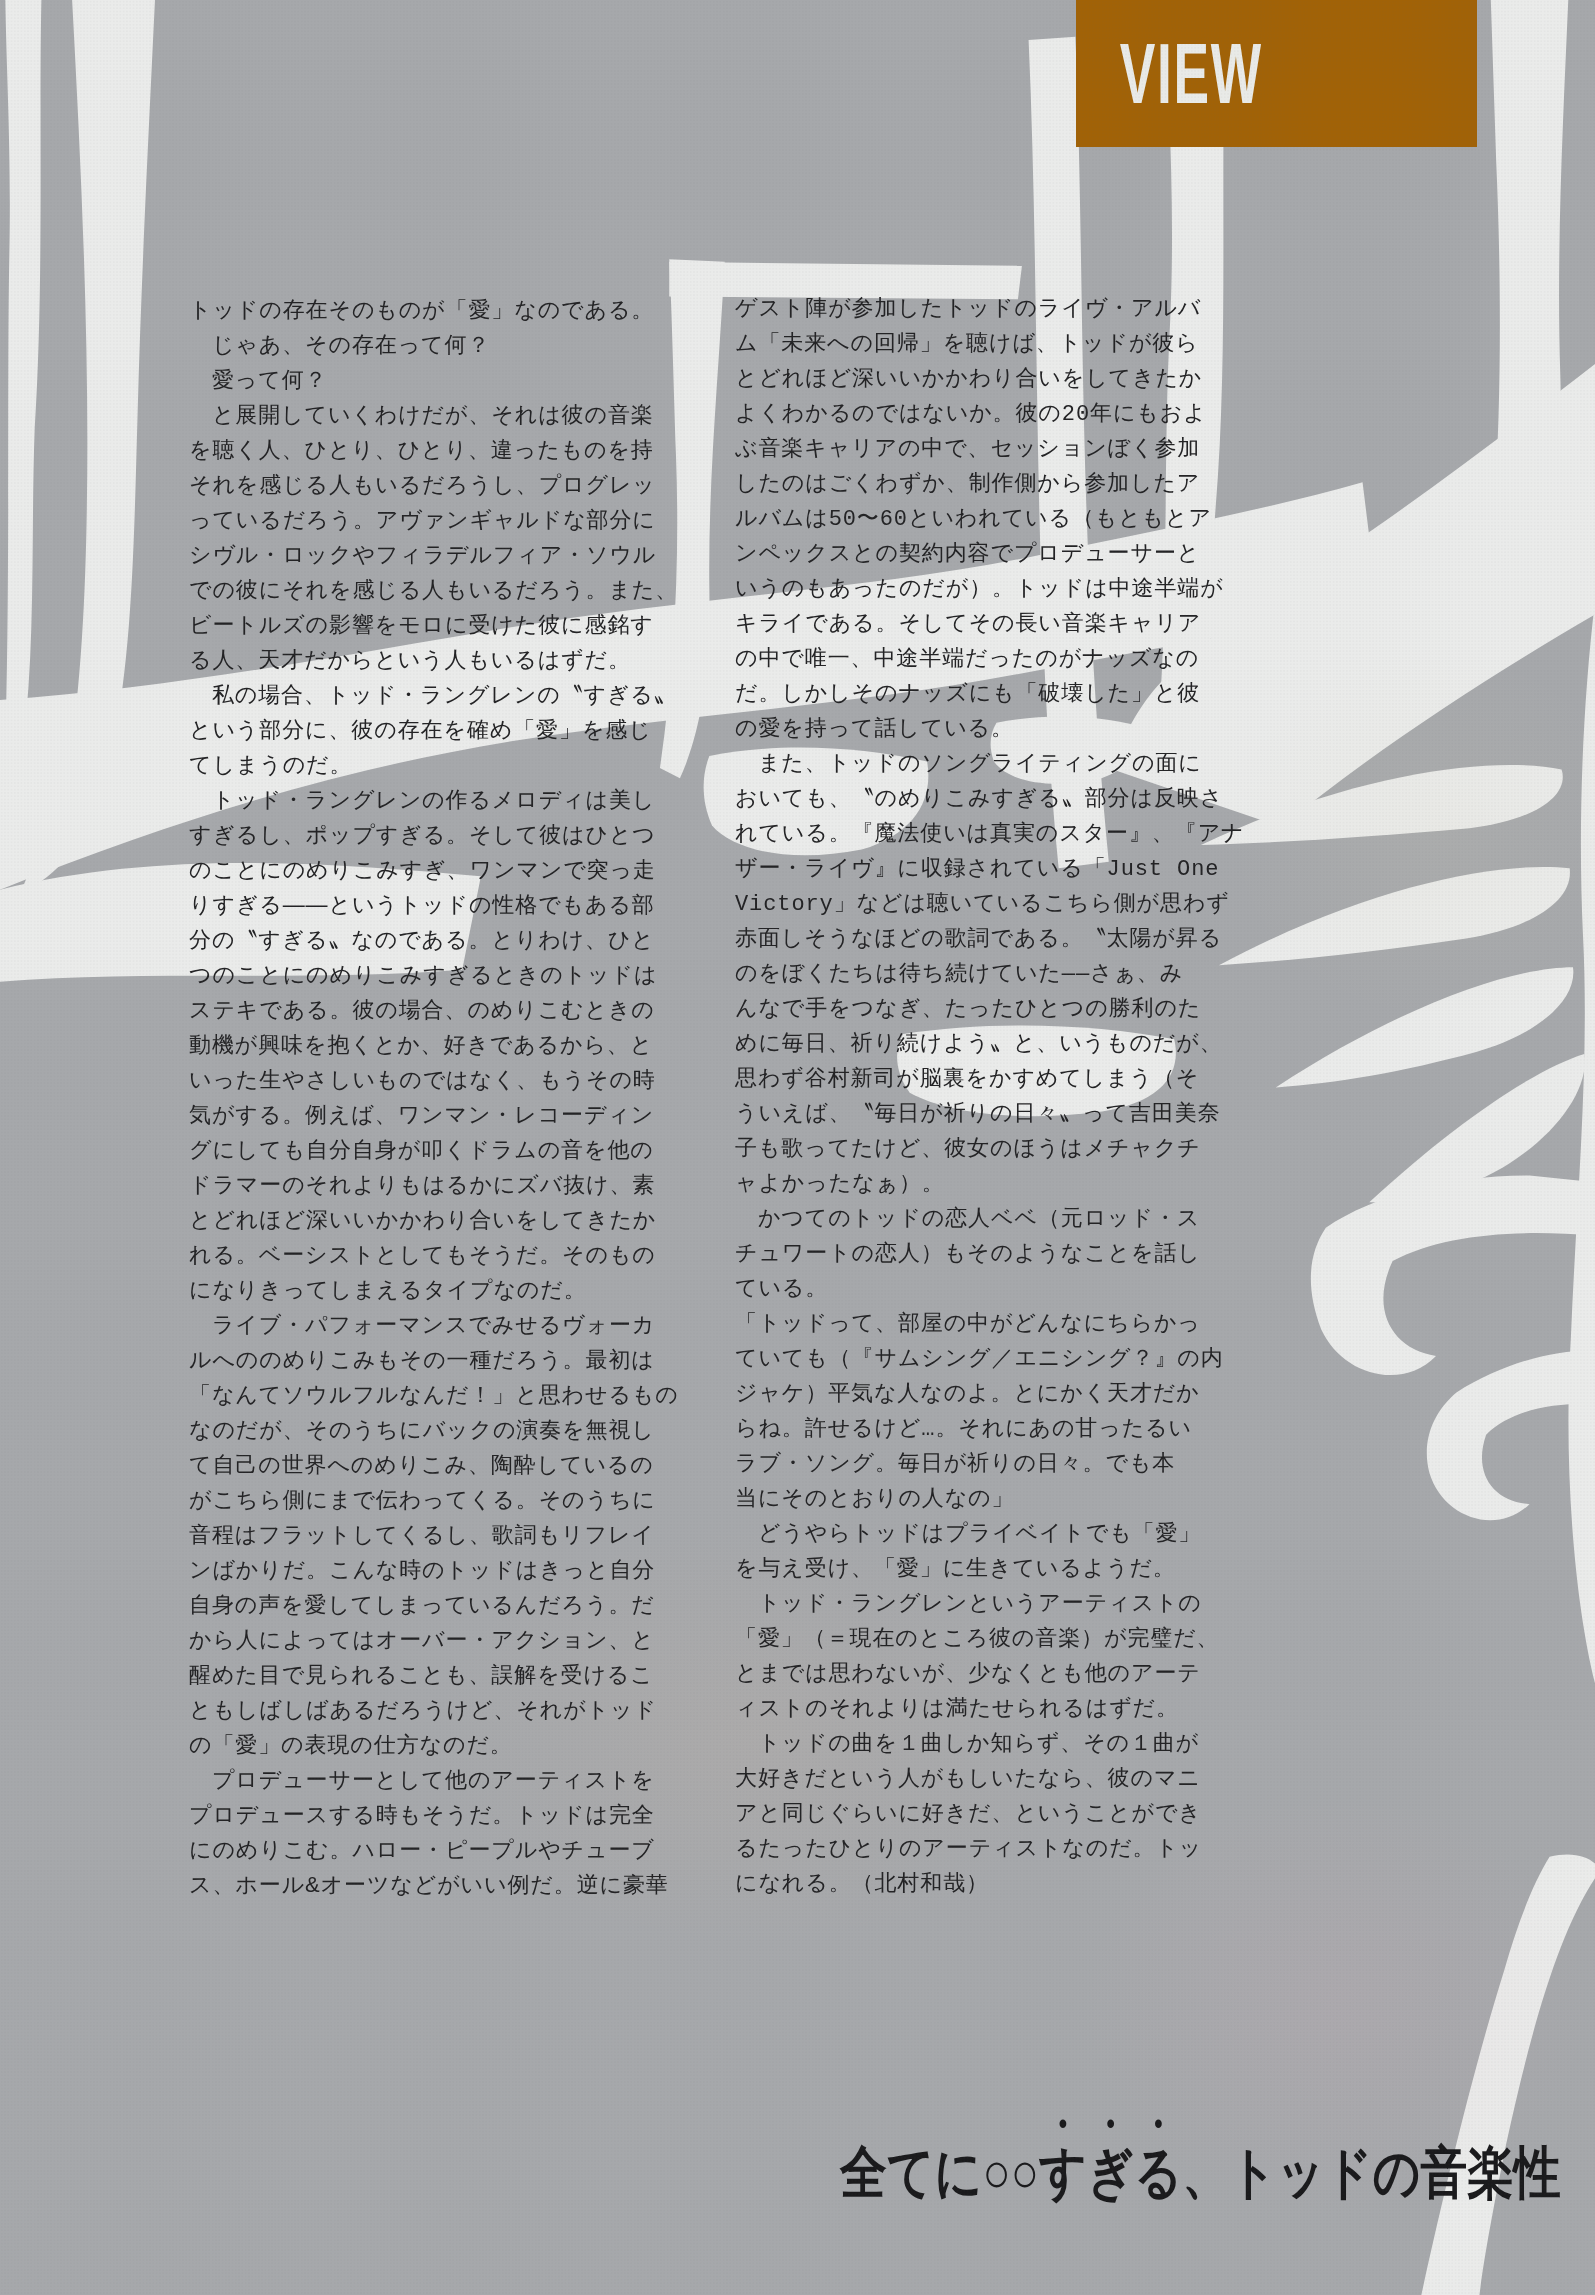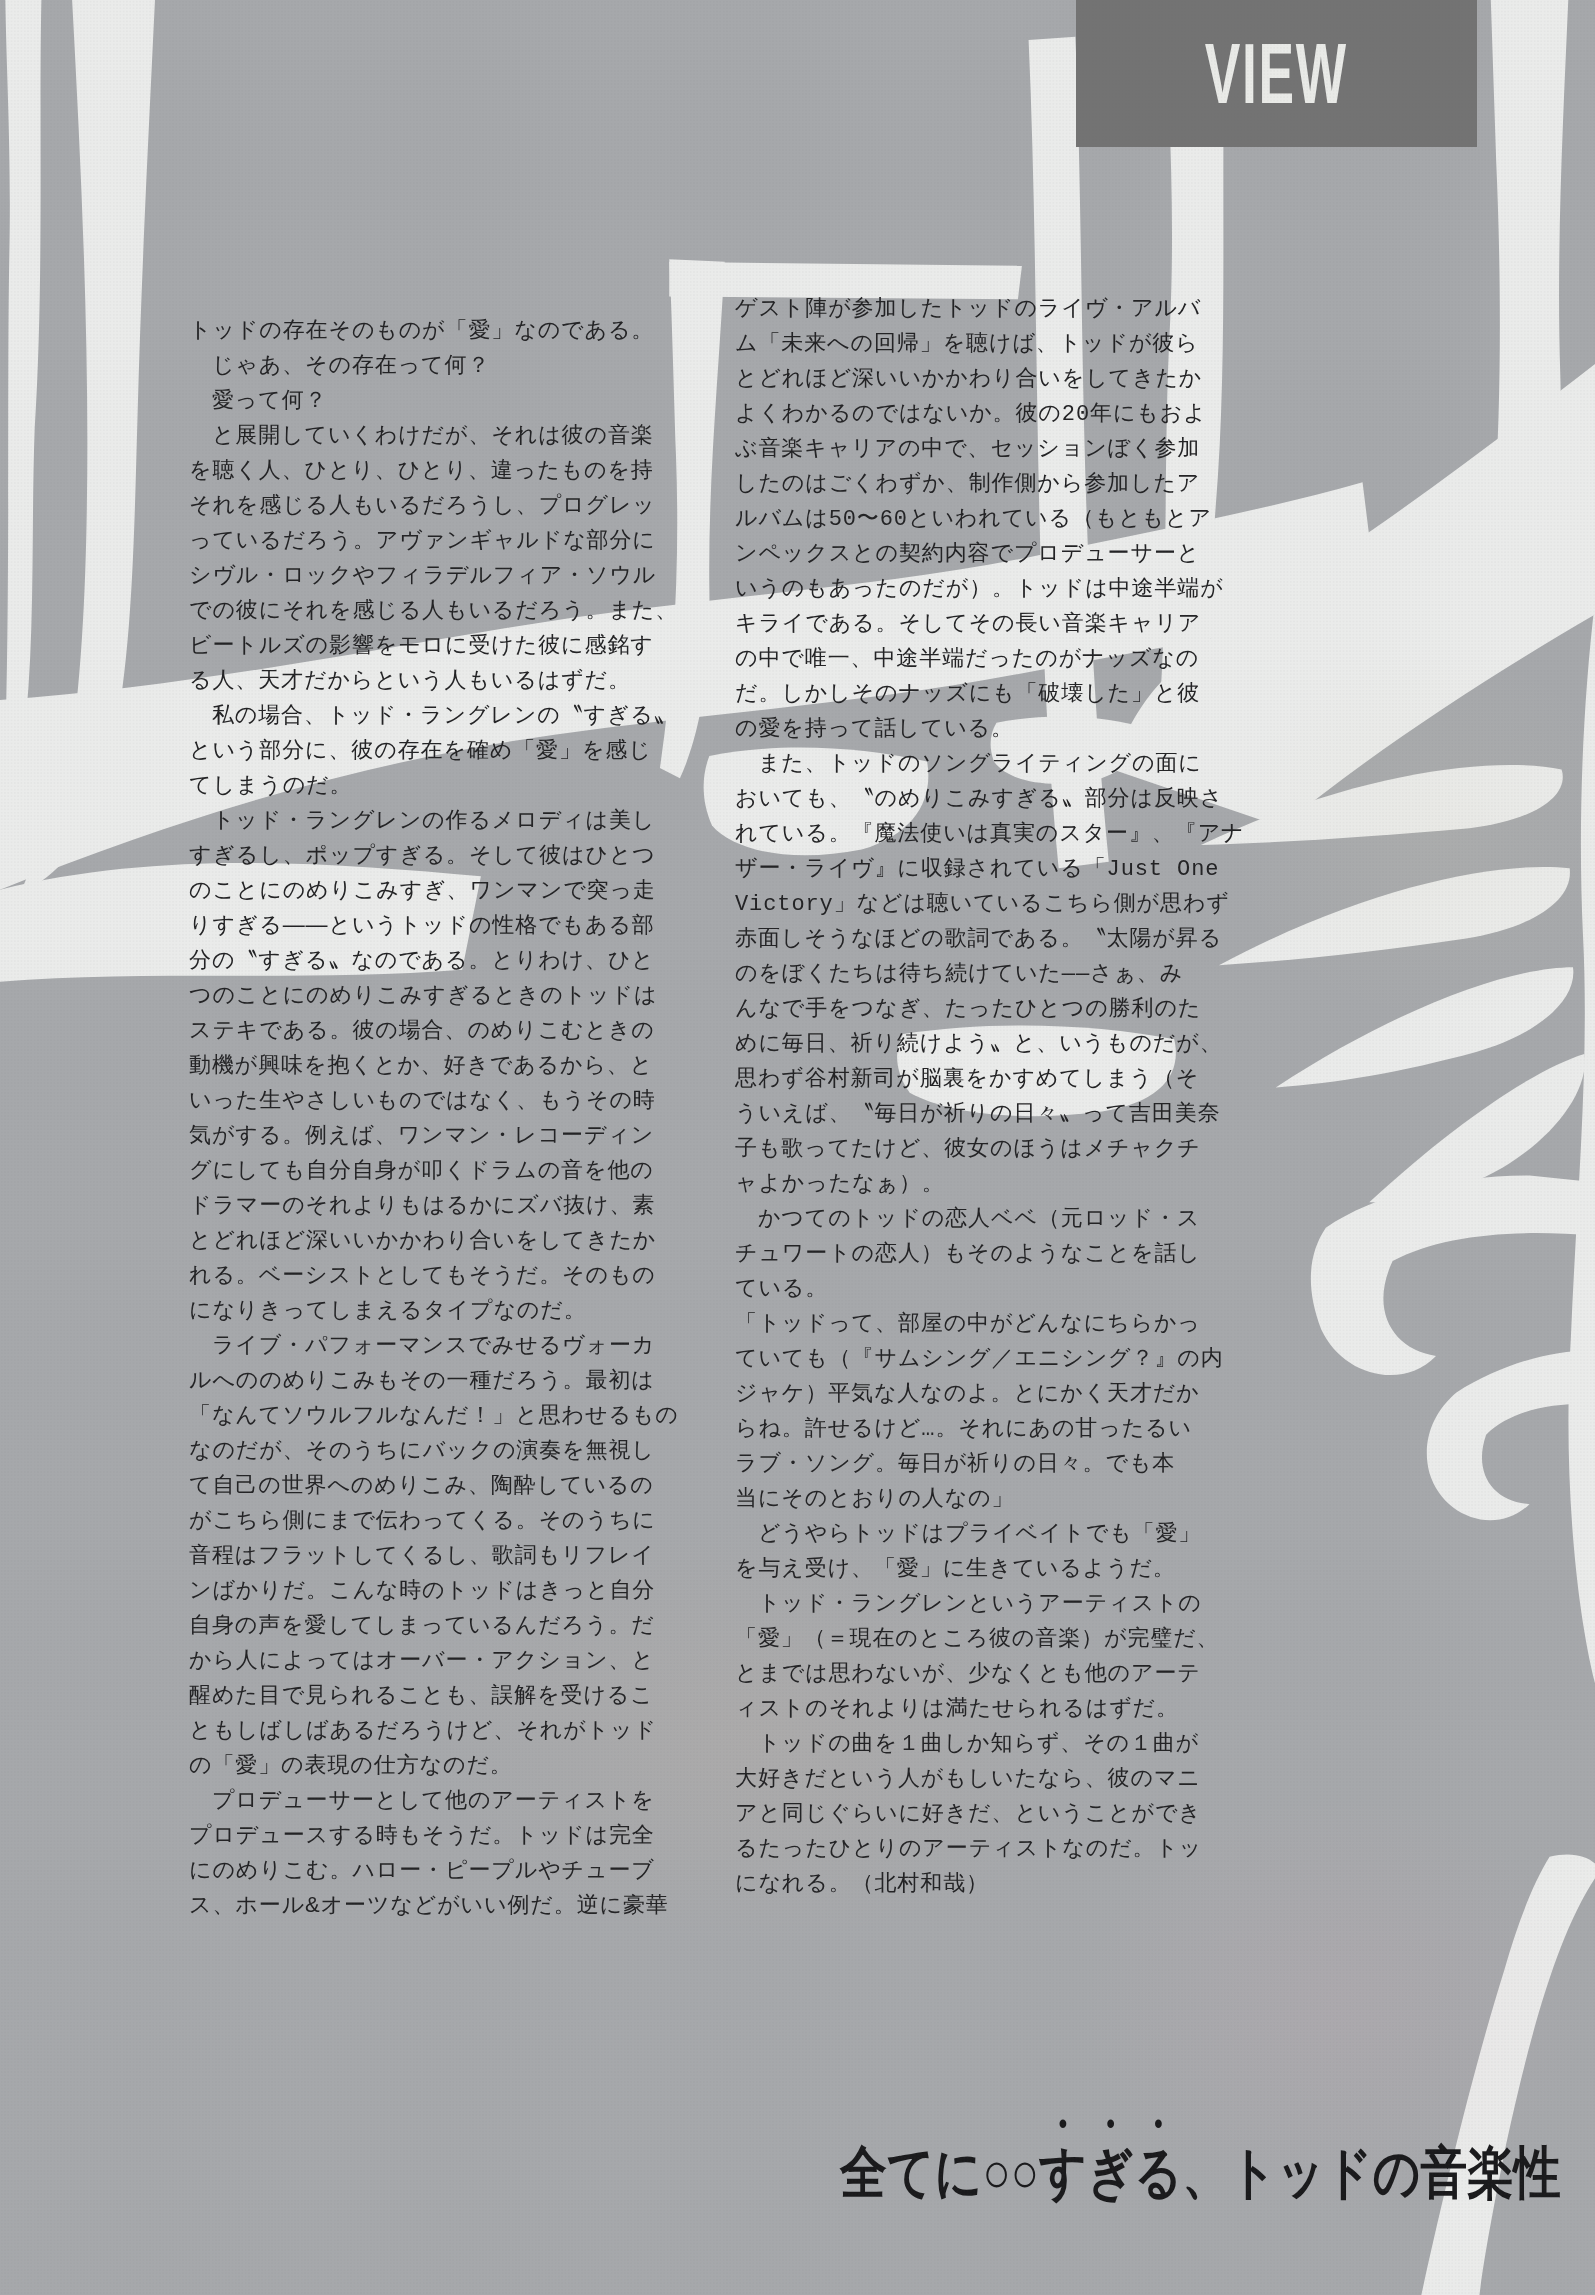--- a/index.html
+++ b/index.html
@@ -17,35 +17,35 @@
     background-size:3.3px 3.3px;opacity:.14;
   }
   .bg-art{position:absolute;inset:0;z-index:1;}
   .tint{position:absolute;border-radius:50%;z-index:2;pointer-events:none;}
   .tint.warm {left:287px;top:1436px;width:935px;height:601px;background:radial-gradient(closest-side,#cfb9a6,transparent 70%);opacity:.14;}
   .tint.pink {left:969px;top:1704px;width:735px;height:601px;background:radial-gradient(closest-side,#d4afbd,transparent 70%);opacity:.13;}
   .tint.cream{left:1136px;top:568px;width:601px;height:534px;background:radial-gradient(closest-side,#d8d3b9,transparent 70%);opacity:.10;}
 
   .view-box{
     position:absolute;left:1076px;top:0;width:401px;height:147px;
-    background:#737373;z-index:3;
-    display:flex;align-items:center;justify-content:center;
+    background:#a16207;z-index:3;
+    display:flex;align-items:center;
   }
   .view-label{
     color:#e9eae7;font-weight:bold;font-size:86px;letter-spacing:2.7px;
     transform:scaleX(.62);transform-origin:center;
     font-family:"Liberation Sans","DejaVu Sans",sans-serif;
   }
 
   .col{position:absolute;z-index:3;color:#232325;}
   .col .tl{
     white-space:nowrap;height:35px;line-height:35px;
     font-size:22px;letter-spacing:0.9px;
   }
-  .col-left {left:189px; top:292px;width:468px;margin-top:20px;}
+  .col-left {left:189px; top:292px;width:468px;}
   .col-right{left:735px;top:292px;width:468px;font-family:Liberation Mono, monospace;}
 
   .headline{
     position:absolute;left:840px;top:2108px;z-index:3;
     font-size:57px;font-weight:900;color:#1a1a1c;
     white-space:nowrap;letter-spacing:0px;
     transform:scaleX(.82);transform-origin:left center;
   }
   .headline .emph{
     -webkit-text-emphasis:filled dot;text-emphasis:filled dot;

